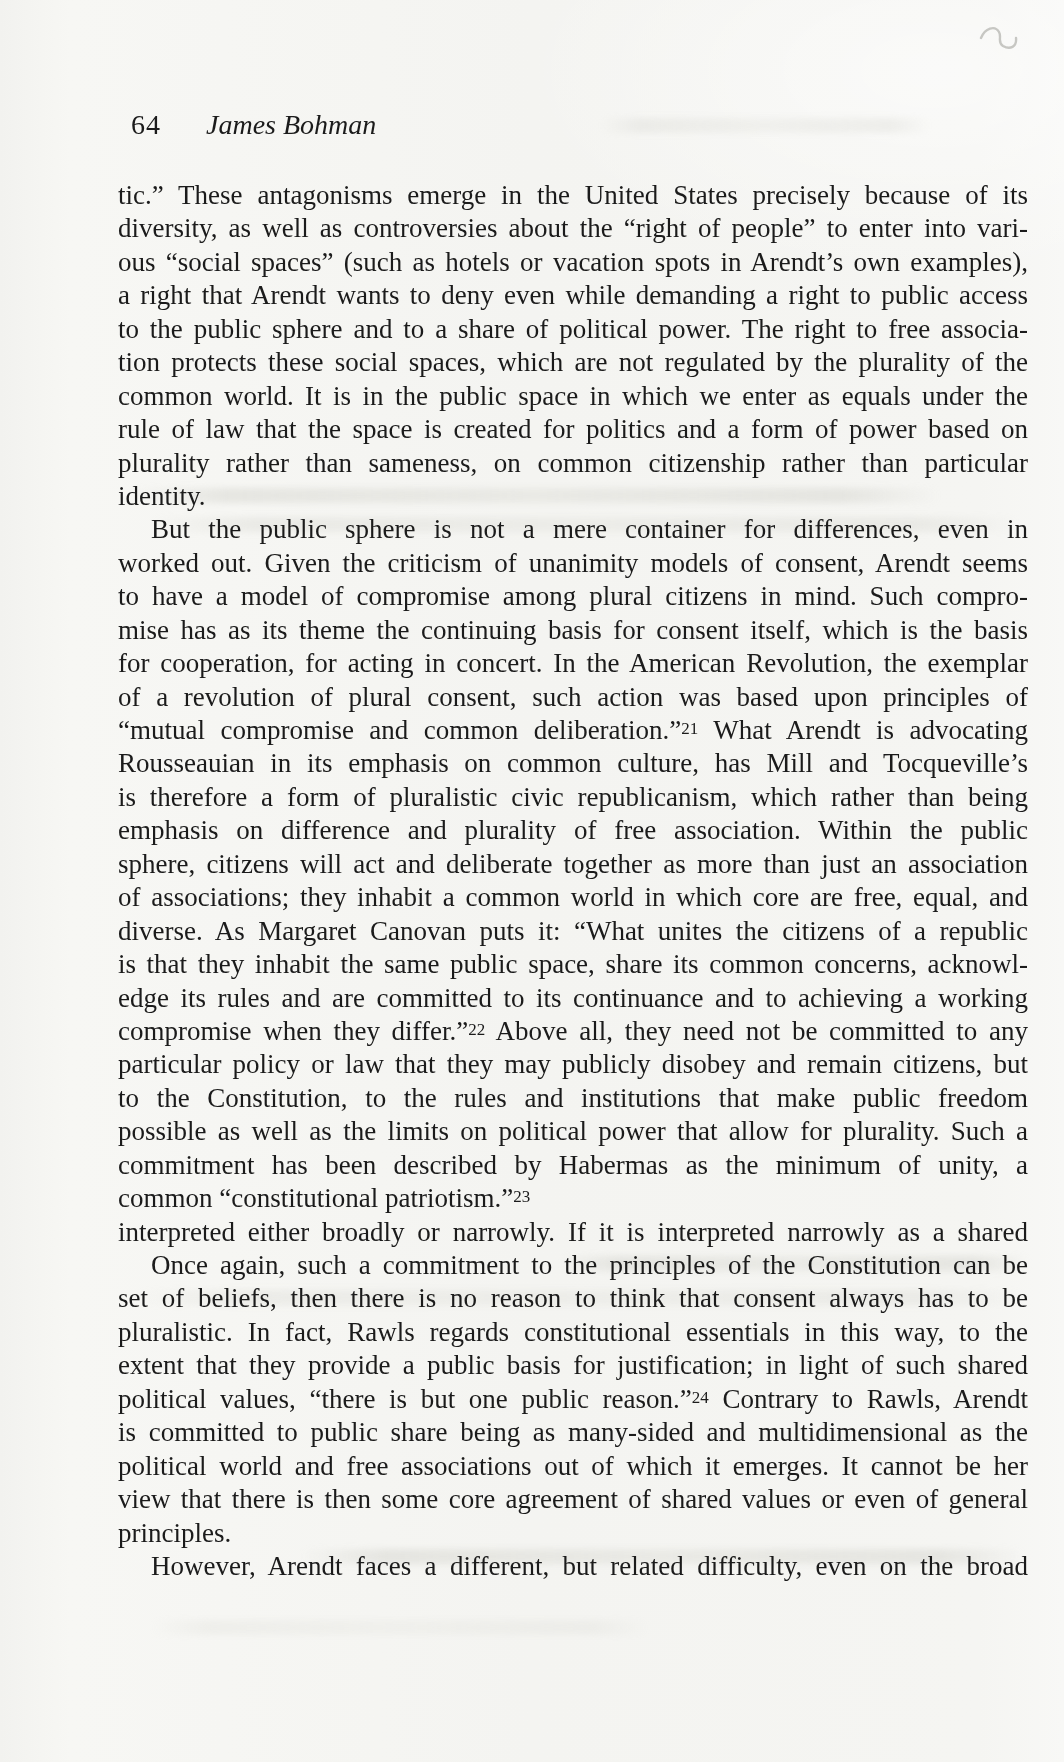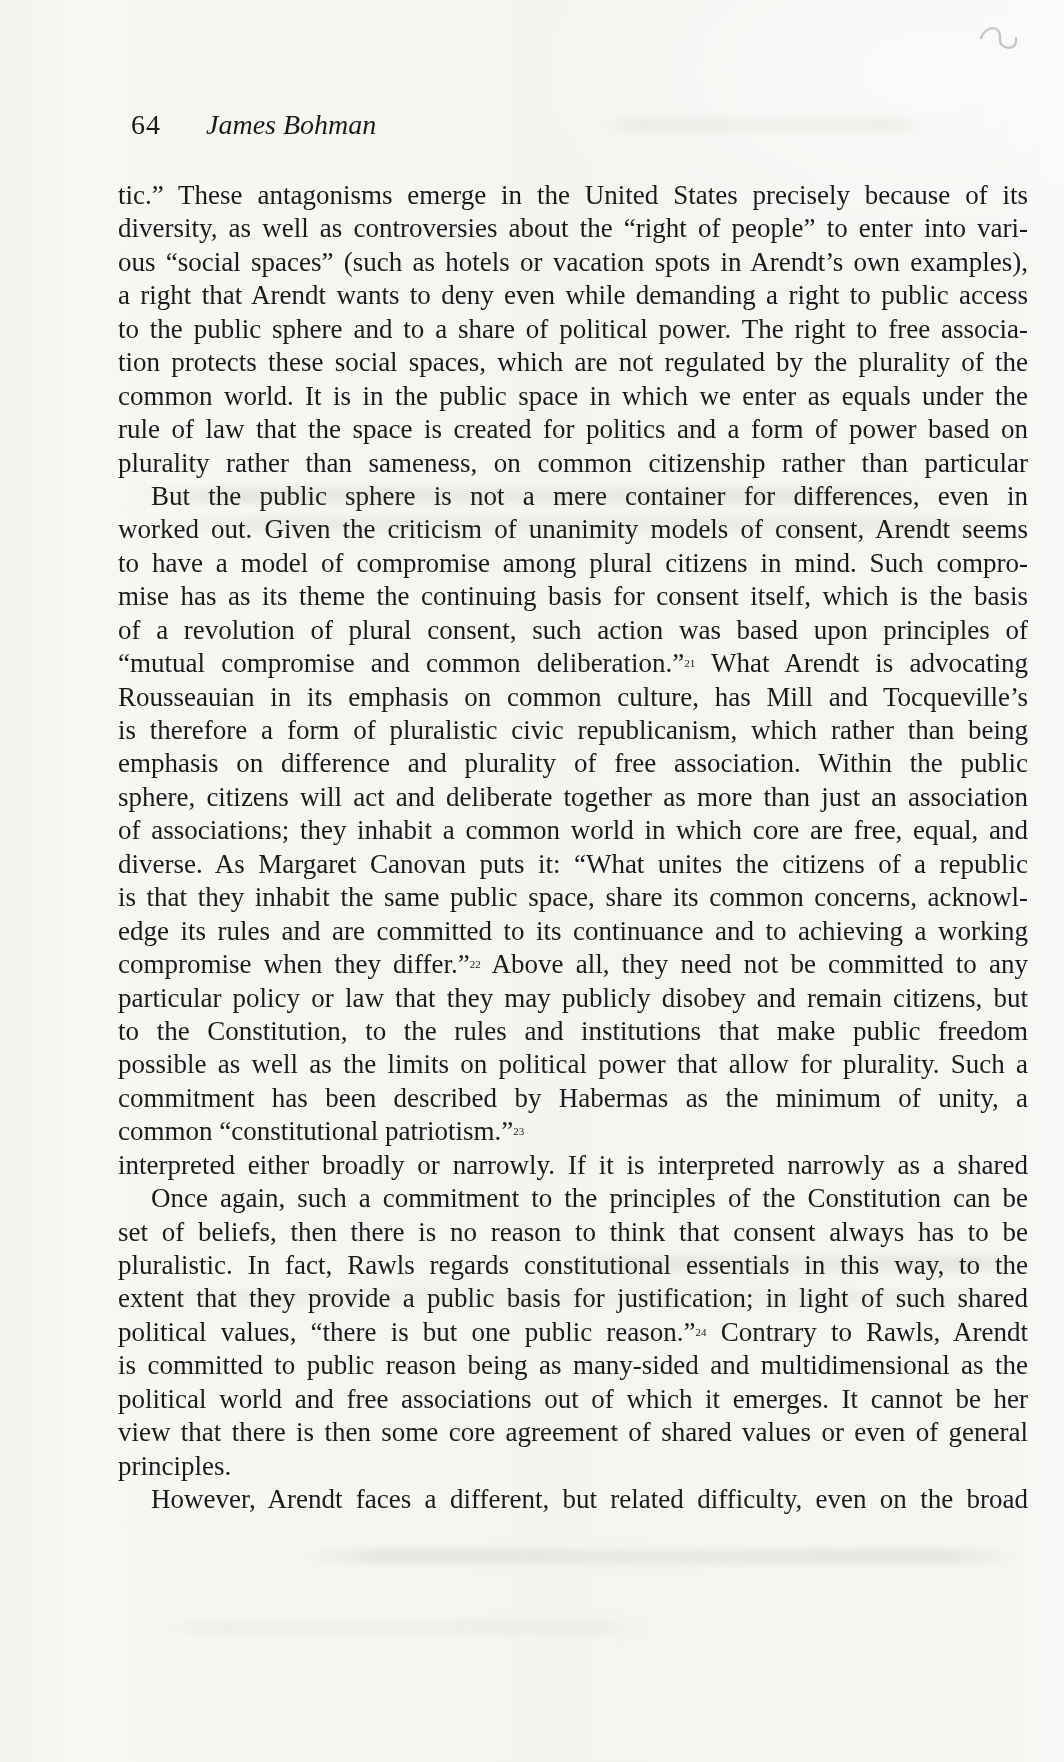--- a/index.html
+++ b/index.html
@@ -24,21 +24,21 @@
     position:absolute; left:118px; top:179px; width:910px;
     font-size:27px;
   }
   .line {
     line-height:33.45px; height:33.45px;
     text-align:justify; text-align-last:justify;
   }
   .line.ragged { text-align-last:left; }
   .line.indent { text-indent:33px; }
   .line sup {
-    font-size:11px; line-height:0; vertical-align:5px; letter-spacing:0;
+    font-size:17px; line-height:0; vertical-align:5px; letter-spacing:0;
   }
   
   .smudge {
     position:absolute; height:15px;
     background:linear-gradient(90deg, rgba(210,210,204,0) 0%, rgba(205,205,198,.7) 12%, rgba(210,210,202,.55) 50%, rgba(205,205,198,.7) 88%, rgba(210,210,204,0) 100%);
     filter:blur(3px); opacity:.55; border-radius:6px;
     pointer-events:none;
   }
   .pen-mark { position:absolute; left:978px; top:24px; }
 </style>
@@ -66,24 +66,26 @@
   <main class="page-body">
       <div class="line">tic.” These antagonisms emerge in the United States precisely because of its</div>
       <div class="line">diversity, as well as controversies about the “right of people” to enter into vari-</div>
       <div class="line">ous “social spaces” (such as hotels or vacation spots in Arendt’s own examples),</div>
       <div class="line">a right that Arendt wants to deny even while demanding a right to public access</div>
       <div class="line">to the public sphere and to a share of political power. The right to free associa-</div>
       <div class="line">tion protects these social spaces, which are not regulated by the plurality of the</div>
       <div class="line">common world. It is in the public space in which we enter as equals under the</div>
       <div class="line">rule of law that the space is created for politics and a form of power based on</div>
       <div class="line">plurality rather than sameness, on common citizenship rather than particular</div>
+      <div class="line ragged">identity.</div>
       <div class="line indent">But the public sphere is not a mere container for differences, even in</div>
       <div class="line">worked out. Given the criticism of unanimity models of consent, Arendt seems</div>
       <div class="line">to have a model of compromise among plural citizens in mind. Such compro-</div>
       <div class="line">mise has as its theme the continuing basis for consent itself, which is the basis</div>
+      <div class="line">for cooperation, for acting in concert. In the American Revolution, the exemplar</div>
       <div class="line">of a revolution of plural consent, such action was based upon principles of</div>
       <div class="line">“mutual compromise and common deliberation.”<sup>21</sup> What Arendt is advocating</div>
       <div class="line">Rousseauian in its emphasis on common culture, has Mill and Tocqueville’s</div>
       <div class="line">is therefore a form of pluralistic civic republicanism, which rather than being</div>
       <div class="line">emphasis on difference and plurality of free association. Within the public</div>
       <div class="line">sphere, citizens will act and deliberate together as more than just an association</div>
       <div class="line">of associations; they inhabit a common world in which core are free, equal, and</div>
       <div class="line">diverse. As Margaret Canovan puts it: “What unites the citizens of a republic</div>
       <div class="line">is that they inhabit the same public space, share its common concerns, acknowl-</div>
       <div class="line">edge its rules and are committed to its continuance and to achieving a working</div>
@@ -92,20 +94,20 @@
       <div class="line">to the Constitution, to the rules and institutions that make public freedom</div>
       <div class="line">possible as well as the limits on political power that allow for plurality. Such a</div>
       <div class="line">commitment has been described by Habermas as the minimum of unity, a</div>
       <div class="line ragged">common “constitutional patriotism.”<sup>23</sup></div>
       <div class="line">interpreted either broadly or narrowly. If it is interpreted narrowly as a shared</div>
       <div class="line indent">Once again, such a commitment to the principles of the Constitution can be</div>
       <div class="line">set of beliefs, then there is no reason to think that consent always has to be</div>
       <div class="line">pluralistic. In fact, Rawls regards constitutional essentials in this way, to the</div>
       <div class="line">extent that they provide a public basis for justification; in light of such shared</div>
       <div class="line">political values, “there is but one public reason.”<sup>24</sup> Contrary to Rawls, Arendt</div>
-      <div class="line">is committed to public reason being as many-sided and multidimensional as the</div>
+      <div class="line">is committed to public share being as many-sided and multidimensional as the</div>
       <div class="line">political world and free associations out of which it emerges. It cannot be her</div>
       <div class="line">view that there is then some core agreement of shared values or even of general</div>
       <div class="line ragged">principles.</div>
       <div class="line indent">However, Arendt faces a different, but related difficulty, even on the broad</div>
     </main>
 
 </div>
 
 </body></html>

